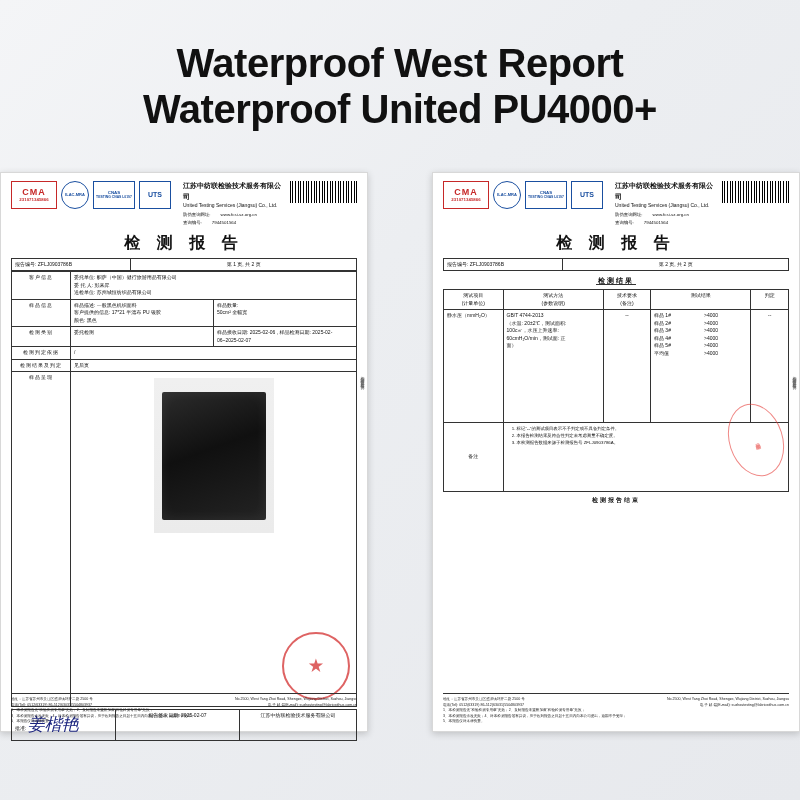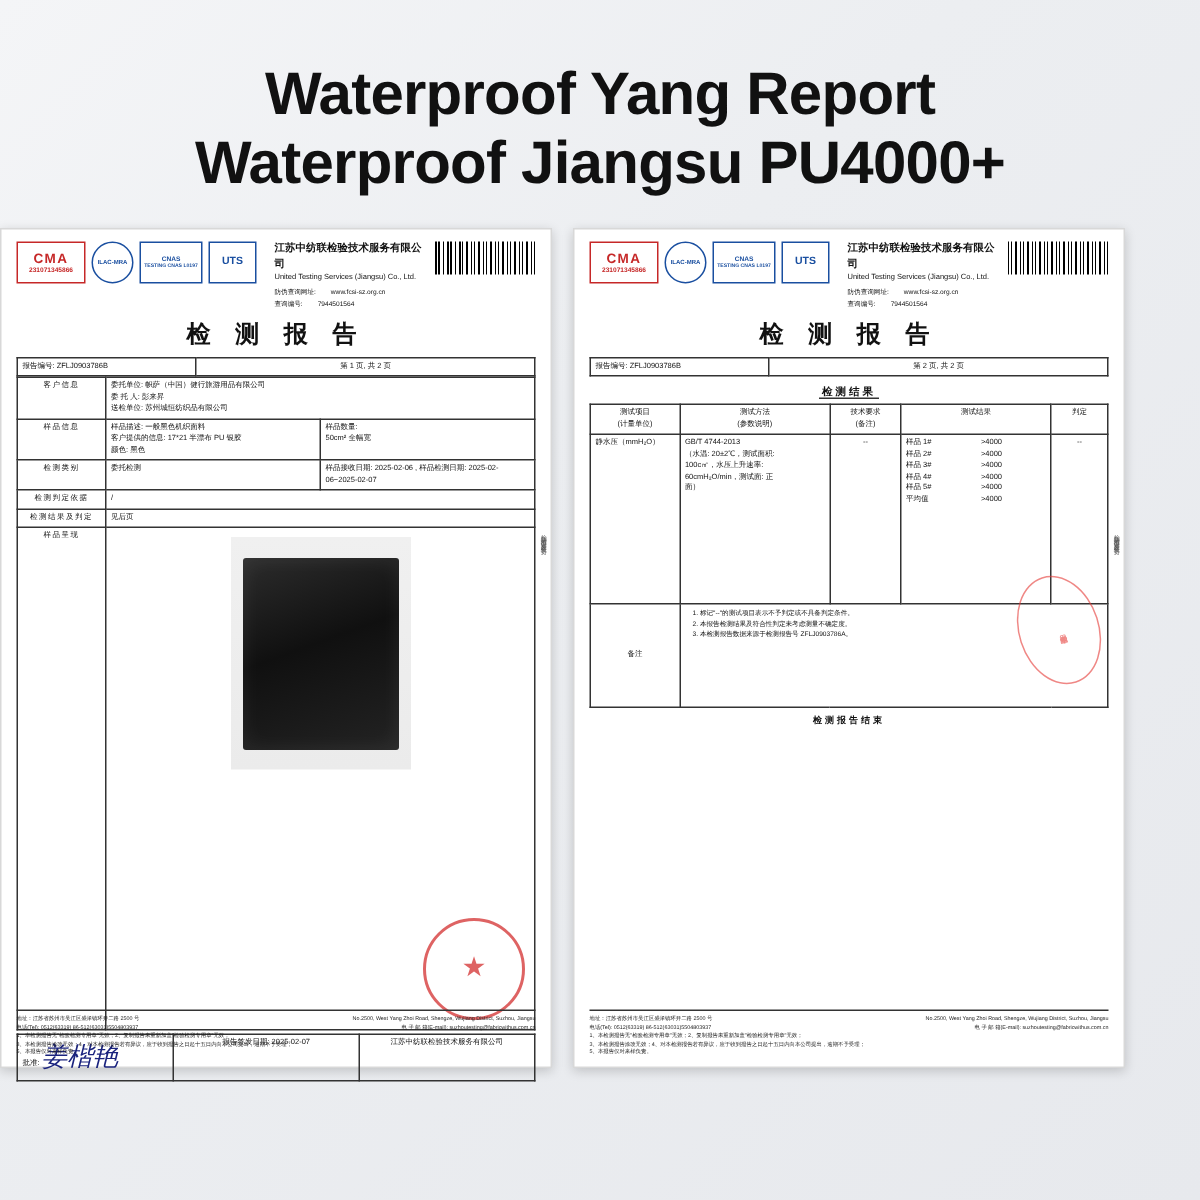--- a/index.html
+++ b/index.html
@@ -16,23 +16,23 @@
   }
   .title-line{
     font-size:40px;
     font-weight:bold;
     letter-spacing:-0.5px;
     line-height:1.15;
     color:#111;
   }
   .sheets{
     display:flex;
-    justify-content:flex-start;
+    justify-content:space-between;
     gap:14px;
-    margin-top:20px;
+    margin-top:40px;
   }
   .sheet{
     width:368px;height:560px;
     background:#fff;
     border:1px solid #d8d8d8;
     box-shadow:0 2px 7px rgba(0,0,0,.18);
     position:relative;
     font-size:5px;
     color:#111;
     padding:8px 10px;
@@ -131,22 +131,22 @@
   ol.notes{margin:0;padding-left:10px;}
   ol.notes li{font-size:4.4px;line-height:1.6;}
   .res-bottom{
     text-align:center;font-size:6px;font-weight:bold;letter-spacing:2px;margin-top:4px;
   }
 </style>
 </head>
 <body>
 
 <div class="title-block">
-  <div class="title-line">Waterproof Yang Report</div>
-  <div class="title-line">Waterproof Jiangsu PU4000+</div>
+  <div class="title-line">Waterproof West Report</div>
+  <div class="title-line">Waterproof United PU4000+</div>
 </div>
 
 <div class="sheets">
 
   <div class="sheet">
     <div class="hdr">
       <div class="logos">
         <div class="logo-box">
           <div class="big">CMA</div>
           <div>231071345866</div>

